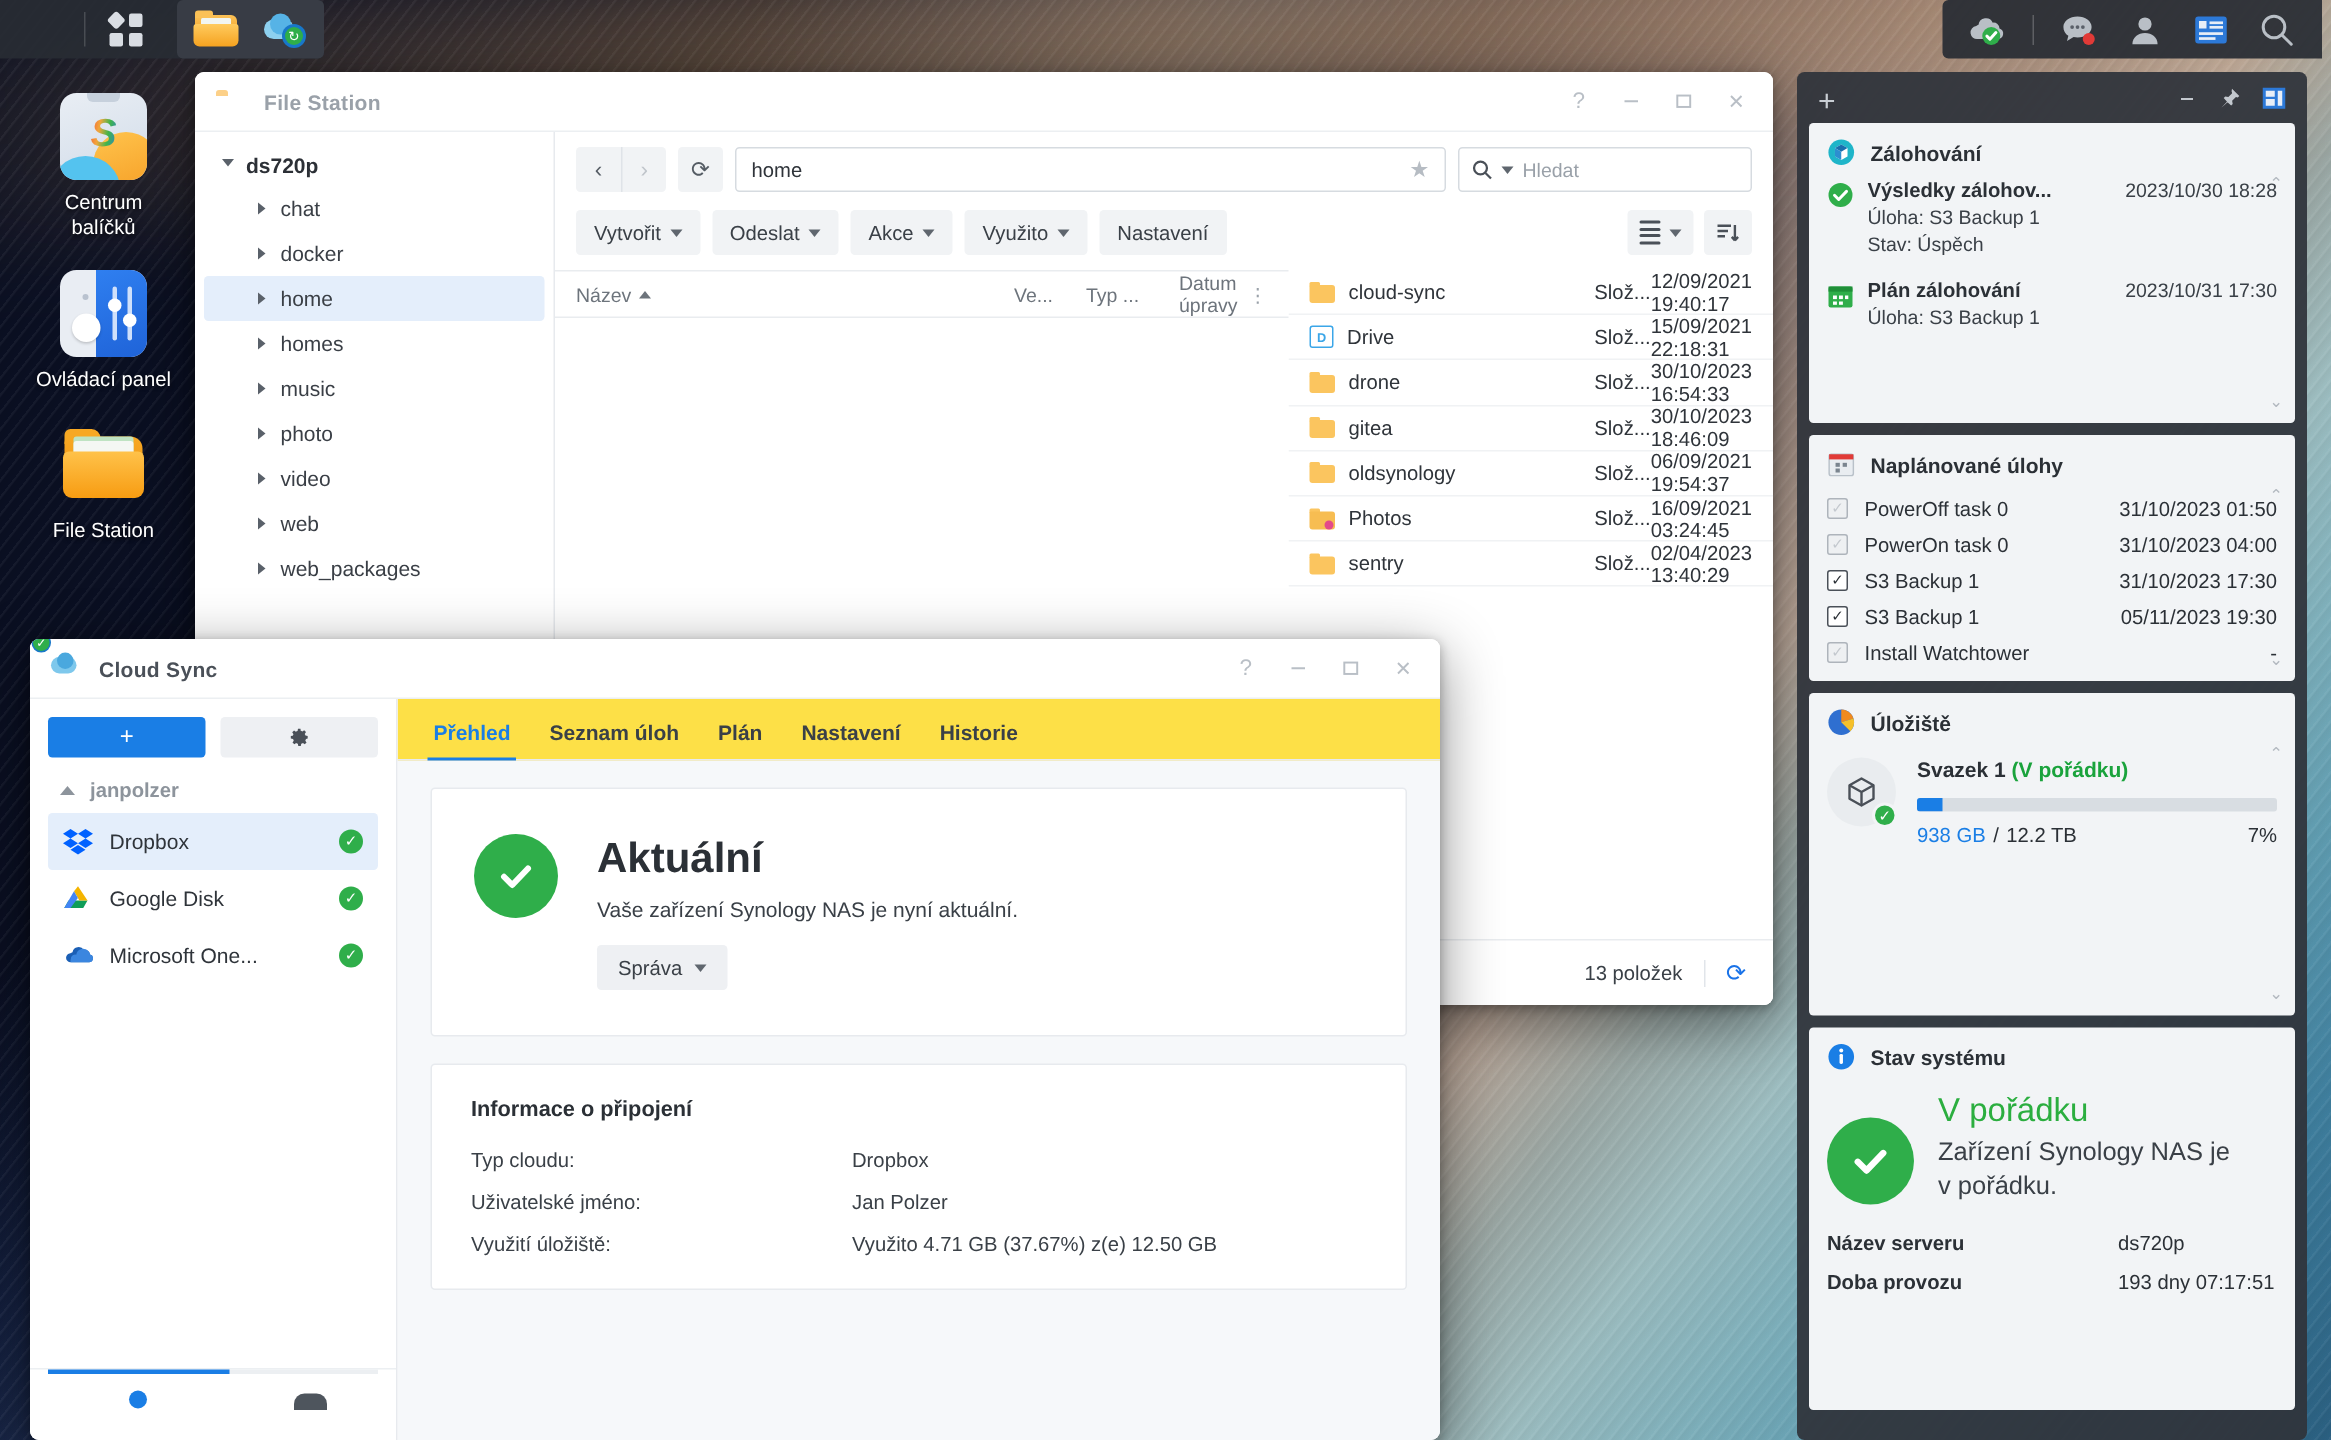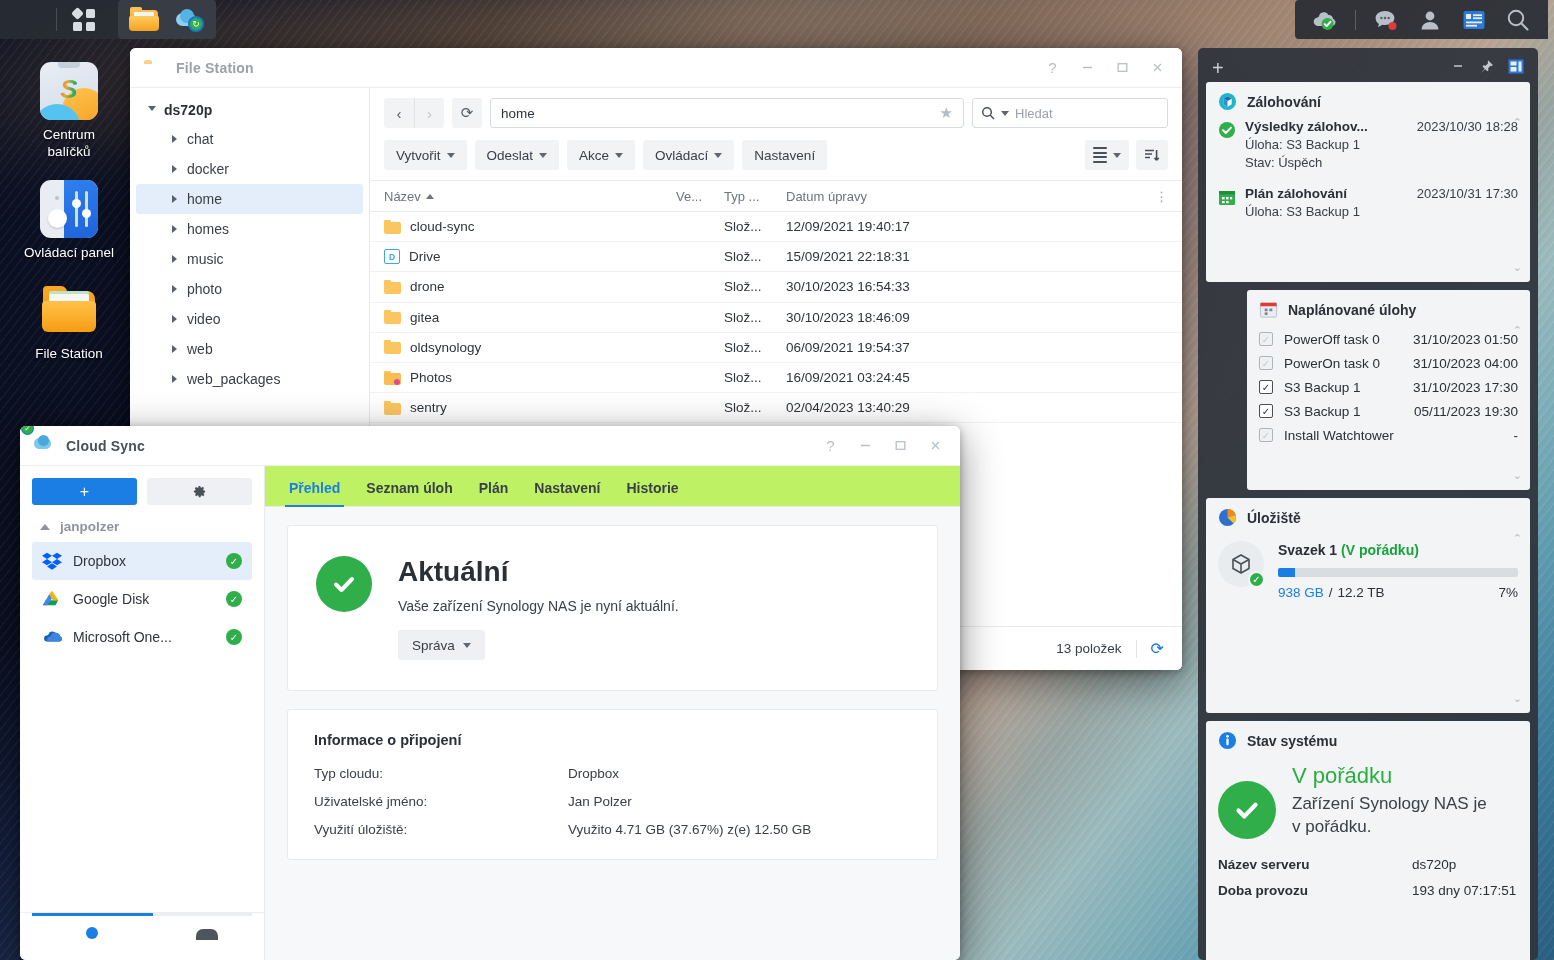--- a/index.html
+++ b/index.html
@@ -217,21 +217,21 @@
     height: 30px; padding: 0 12px; background: #f1f3f5; border: none; border-radius: 3px;
     font-size: 13.5px; color: #3a4047; display: flex; align-items: center; gap: 6px;
     font-family: "Liberation Sans", sans-serif;
   }
   .dncaret { width:0;height:0;border-left:4px solid transparent;border-right:4px solid transparent;border-top:5px solid #5f666e; }
   .vbtns { margin-left: auto; display: flex; gap: 7px; }
   .vbtn { height:30px; padding:0 8px; background:#f1f3f5; border-radius:3px; display:flex; align-items:center; gap:6px; }
   .hamb { display:flex; flex-direction:column; gap:2.5px; }
   .hamb b { display:block; width:14px; height:2px; background:#4a5058; border-radius:1px; }
 
-  .fs-table { flex: 1; display: flex; flex-direction: column; min-height: 0; }
+  .fs-table { flex: 1; display: flex; flex-direction: row; min-height: 0; }
   .fs-head {
     display: flex; align-items: center; height: 32px;
     border-top: 1px solid #e9ecef; border-bottom: 1px solid #e9ecef;
     font-size: 13px; color: #6d747c; padding: 0 14px;
   }
   .col-name { width: 292px; display:flex; align-items:center; gap:5px; }
   .col-size { width: 48px; }
   .col-type { width: 62px; }
   .col-date { flex: 1; }
   .col-more { width: 20px; text-align: right; color:#9aa1a9; }
@@ -279,21 +279,21 @@
   .cs-acct.sel { background: #e4eefb; }
   .cs-acct .ok { margin-left: auto; width: 16px; height: 16px; border-radius: 50%; background: #2fae4a; color:#fff; font-size: 10px; display:flex; align-items:center; justify-content:center; }
   .svc { width: 20px; height: 20px; flex: 0 0 auto; display:block; }
   .cs-bottombar { position:absolute; left:0; right:0; bottom:0; height: 48px; border-top:1px solid #eceff2; }
   .cs-progress { position:absolute; left:12px; right:12px; top:0; height:3px; background:#eceff2; }
   .cs-progress i { display:block; height:3px; width:55%; background:#1a7ee5; }
   .cs-bottombar .bdot { position:absolute; left:66px; top:14px; width:12px; height:12px; border-radius:50%; background:#1a7ee5; }
   .cs-bottombar .bcloud { position:absolute; left:176px; top:16px; width:22px; height:11px; border-radius:7px 7px 0 0; background:#4e555d; }
 
   .cs-main { flex: 1; min-width: 0; background: #f6f8fa; display: flex; flex-direction: column; }
-  .cs-tabs { display: flex; gap: 26px; padding: 14px 24px 0 24px; background: #bef264; border-bottom: 1px solid #e7eaee; }
+  .cs-tabs { display: flex; gap: 26px; padding: 14px 24px 0 24px; background: #fde047; border-bottom: 1px solid #e7eaee; }
   .cs-tab { font-size: 14px; color: #3a4047; font-weight: bold; padding-bottom: 10px; position: relative; }
   .cs-tab.active { color: #1a7ee5; }
   .cs-tab.active::after {
     content:""; position:absolute; left:-4px; right:-4px; bottom:-1px; height:2px; background:#1a7ee5;
   }
   .cs-content { padding: 18px 22px; overflow: hidden; }
   .card { background: #fff; border: 1px solid #e7eaee; border-radius: 3px; }
   .card.status { padding: 30px 28px; display: flex; gap: 26px; align-items: flex-start; }
   .bigcheck {
     width: 56px; height: 56px; border-radius: 50%; background: #2fae4a; color: #fff;
@@ -515,21 +515,21 @@
         </button>
         <button class="tbtn">
           <span>Odeslat</span>
           <span class="dncaret"></span>
         </button>
         <button class="tbtn">
           <span>Akce</span>
           <span class="dncaret"></span>
         </button>
         <button class="tbtn">
-          <span>Ovládací</span>
+          <span>Využito</span>
           <span class="dncaret"></span>
         </button>
         <button class="tbtn">
           <span>Nastavení</span>
         </button>
         <span class="vbtns">
           <span class="vbtn">
             <span class="hamb">
                 <b></b>
                 <b></b>
@@ -866,21 +866,21 @@
           </span>
           <span class="bk-sub" style="display:block;">Úloha: S3 Backup 1</span>
         </span>
       </div>
 
     </div>
     <span class="scrollarr up">⌃</span>
     <span class="scrollarr dn">⌄</span>
   </div>
 
-  <div class="wgt" style="height:200px;margin-left:41px;">
+  <div class="wgt" style="height:164px;">
     <div class="wgt-h">
       <svg width="19" height="19" viewBox="0 0 20 20">
         <rect x="1.5" y="3" width="17" height="15" rx="1.5" fill="#e9edf1" stroke="#b9c1c9"></rect>
         <rect x="1.5" y="3" width="17" height="3.6" fill="#e13a37"></rect>
         <rect x="6" y="9" width="3" height="2.8" fill="#7b858f"></rect>
         <rect x="11" y="9" width="3" height="2.8" fill="#7b858f"></rect>
         <rect x="6" y="13" width="3" height="2.8" fill="#7b858f"></rect>
       </svg>
       <span class="ttl">Naplánované úlohy</span>
     </div>

